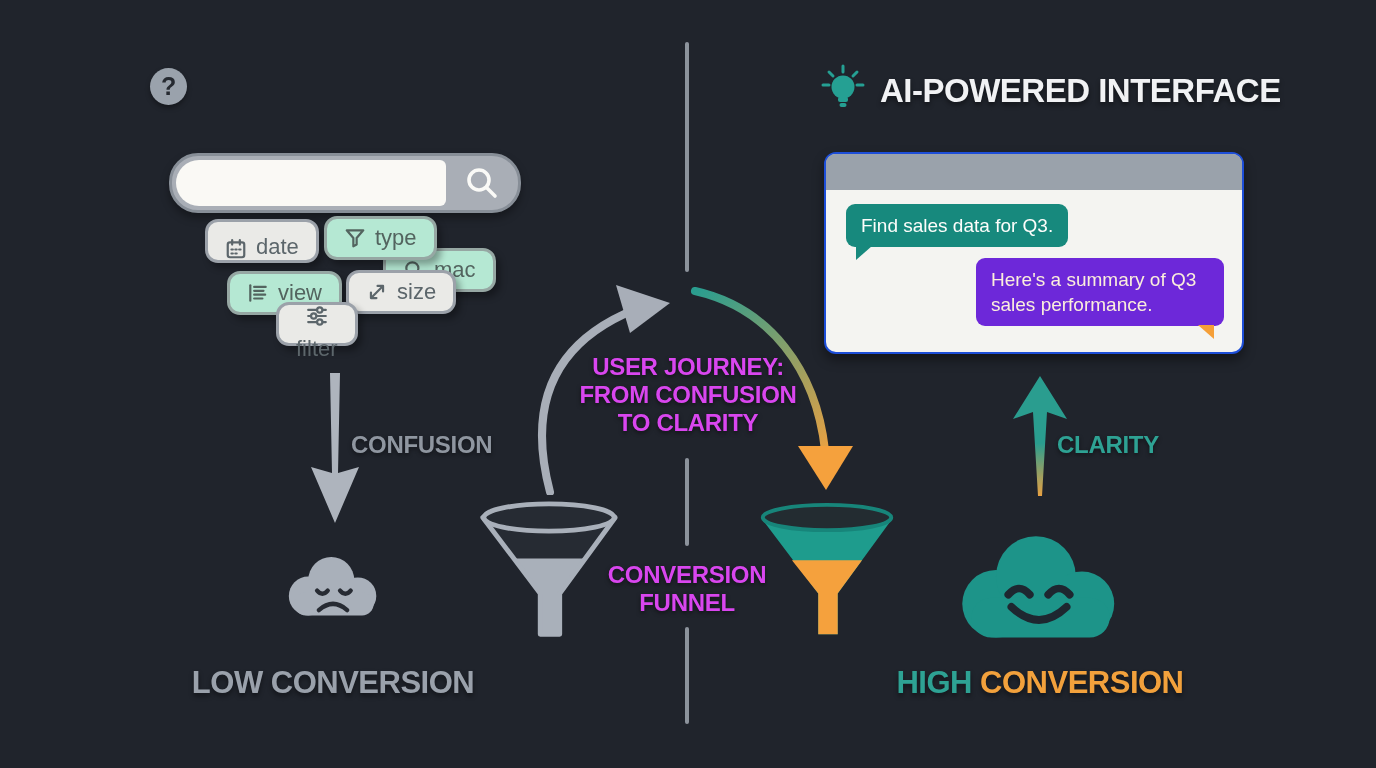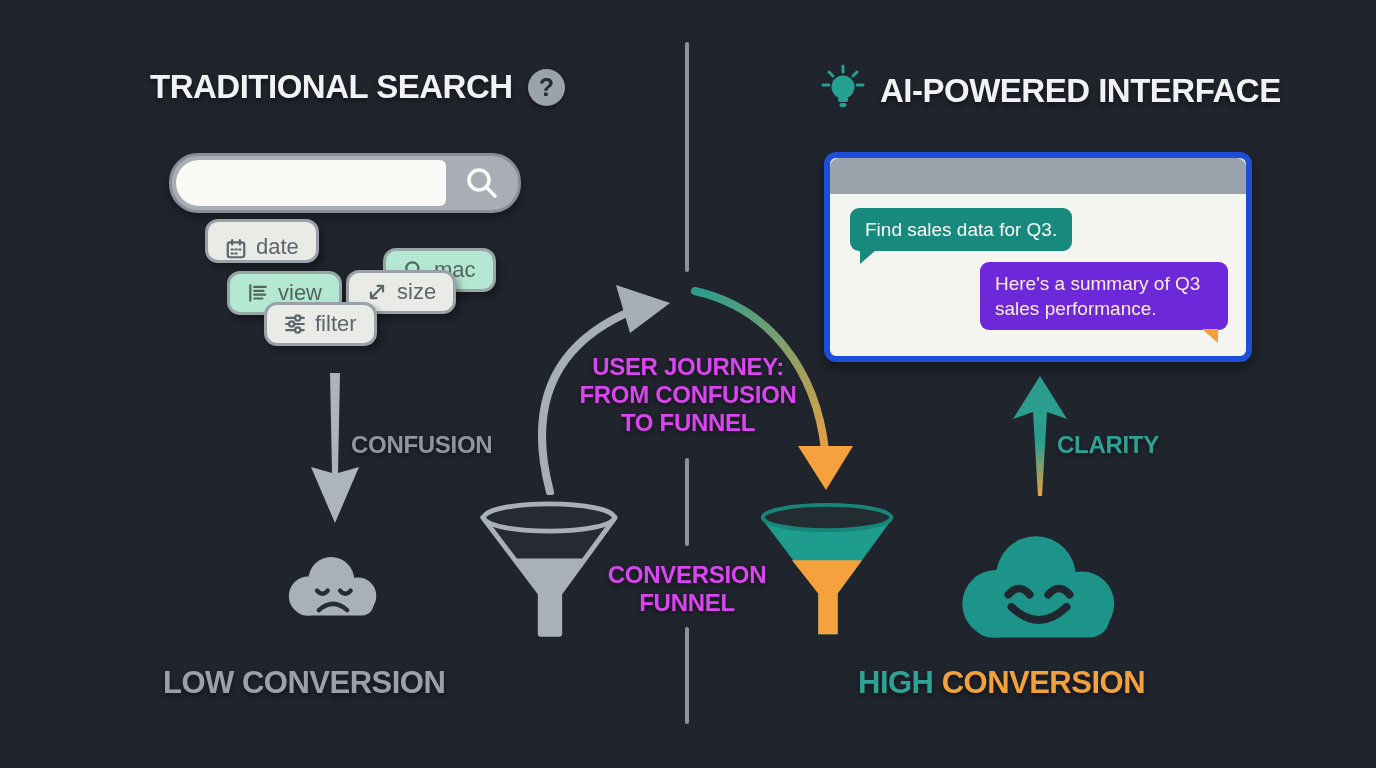--- a/index.html
+++ b/index.html
@@ -22,46 +22,45 @@
   .chip{position:absolute;display:flex;align-items:center;gap:9px;height:38px;padding:0 17px;
     border-radius:13px;border:3px solid #9BA1A9;box-shadow:4px 5px 7px rgba(0,0,0,.33);
     font-size:22px;color:#5C666B;font-weight:500;}
   .chip.gray{background:#EAEAE7;}
   .chip.mint{background:#B5E8D3;border-color:#96A7A3;color:#53645F;}
   .chip svg{flex:none;}
   
   .flow-label{font-size:24px;font-weight:700;letter-spacing:-0.3px;text-shadow:0 2px 4px rgba(0,0,0,.45);}
   .gray-label{color:#8F96A0;}
   .teal-label{color:#2EA294;}
-  .result-label{font-size:31px;font-weight:700;letter-spacing:-0.5px;
+  .result-label{font-size:31px;font-weight:700;letter-spacing:-0.5px;text-align:center;
     text-shadow:0 3px 5px rgba(0,0,0,.45);}
   .center-text{color:#d946ef;font-size:24px;font-weight:700;text-align:center;line-height:28px;
     letter-spacing:-0.3px;text-shadow:0 2px 4px rgba(0,0,0,.5);}
   
   .divider{left:685px;width:4px;background:#8C939C;border-radius:2px;}
   
   .chat-window{left:824px;top:152px;width:416px;height:198px;background:#F4F4F1;border-radius:12px;
-    border:6px solid #1d4ed8;box-shadow:0 6px 12px rgba(0,0,0,.4);}
+    border:2px solid #1d4ed8;box-shadow:0 6px 12px rgba(0,0,0,.4);}
   .chat-header{height:36px;background:#9AA2AB;border-radius:9px 9px 0 0;}
   .bubble{position:absolute;font-size:19px;line-height:25px;padding:9px 15px;border-radius:9px;}
   .bubble-user{left:20px;top:50px;background:#17897D;color:#FDFDFB;white-space:nowrap;}
   .bubble-user::after{content:"";position:absolute;left:10px;bottom:-13px;width:0;height:0;
     border-top:14px solid #17897D;border-right:16px solid transparent;}
   .bubble-ai{right:18px;top:104px;width:218px;background:#6d28d9;color:#FBEEDC;}
   .bubble-ai::after{content:"";position:absolute;right:10px;bottom:-13px;width:0;height:0;
     border-top:14px solid #F59F38;border-left:16px solid transparent;}
   .footer-word{letter-spacing:-0.5px;}
 </style>
 </head>
 <body>
 
 <div class="canvas">
 
   <div class="abs panel-title" style="left:150px;top:68px;">
-    <span>TRADITIONAL SEARCH</span>
     <span class="help-badge">?</span>
   </div>
 
   <div class="abs search-bar">
     <input class="search-field" placeholder="" style="">
     <span class="search-btn">
       <svg width="36" height="36" viewBox="0 0 36 36">
         <circle cx="15" cy="15" r="10" fill="none" stroke="#FAFAF7" stroke-width="3.6"></circle>
         <line x1="22.5" y1="22.5" x2="31" y2="31" stroke="#FAFAF7" stroke-width="3.6" stroke-linecap="round"></line>
       </svg>
@@ -75,20 +74,26 @@
         <line x1="13.5" y1="2" x2="13.5" y2="6"></line>
       <line x1="5.8" y1="10.5" x2="7.2" y2="10.5" stroke-width="1.8"></line>
         <line x1="9.3" y1="10.5" x2="10.7" y2="10.5" stroke-width="1.8"></line>
         <line x1="12.8" y1="10.5" x2="14.2" y2="10.5" stroke-width="1.8"></line>
       <line x1="5.8" y1="14" x2="7.2" y2="14" stroke-width="1.8"></line>
         <line x1="9.3" y1="14" x2="10.7" y2="14" stroke-width="1.8"></line>
     </svg>
     <span>date</span>
   </div>
 
+  <div class="chip mint" style="left:324px;top:216px;z-index:3;">
+    <svg width="22" height="22" viewBox="0 0 20 20" stroke="currentColor" fill="none" stroke-width="2" stroke-linejoin="round">
+      <path d="M2.5,3 H17.5 L11.5,10 V16 L8.5,17.5 V10 Z"></path>
+    </svg>
+    <span>type</span>
+  </div>
 
   <div class="chip mint" style="left:383px;top:248px;z-index:1;">
     <svg width="22" height="22" viewBox="0 0 20 20" stroke="currentColor" fill="none" stroke-width="2" stroke-linecap="round">
       <circle cx="8.5" cy="8.5" r="5.5"></circle>
         <line x1="12.7" y1="12.7" x2="17" y2="17"></line>
     </svg>
     <span>mac</span>
   </div>
 
   <div class="chip mint" style="left:227px;top:271px;z-index:4;">
@@ -104,21 +109,21 @@
 
   <div class="chip gray" style="left:346px;top:270px;z-index:4;">
     <svg width="22" height="22" viewBox="0 0 20 20" stroke="currentColor" fill="none" stroke-width="2" stroke-linecap="round" stroke-linejoin="round">
       <line x1="5.5" y1="14.5" x2="14.5" y2="5.5"></line>
       <path d="M10.5,4.5 H15.5 V9.5"></path>
         <path d="M9.5,15.5 H4.5 V10.5"></path>
     </svg>
     <span>size</span>
   </div>
 
-  <div class="chip gray" style="left:264px;top:302px;z-index:5;">
+  <div class="chip gray" style="left:276px;top:302px;z-index:5;flex-direction:column;">
     <svg width="22" height="22" viewBox="0 0 20 20" stroke="currentColor" fill="none" stroke-width="2" stroke-linecap="round">
       <line x1="2" y1="4.5" x2="18" y2="4.5"></line>
         <line x1="2" y1="10" x2="18" y2="10"></line>
         <line x1="2" y1="15.5" x2="18" y2="15.5"></line>
       <circle cx="12.5" cy="4.5" r="2.4" fill="#EAEAE7"></circle>
         <circle cx="7" cy="10" r="2.4" fill="#EAEAE7"></circle>
         <circle cx="12.5" cy="15.5" r="2.4" fill="#EAEAE7"></circle>
     </svg>
     <span>filter</span>
   </div>
@@ -159,21 +164,21 @@
           <stop offset="1" stop-color="#F5A13D"></stop>
       </linearGradient>
     </defs>
     <path d="M17,13 C92,30 138,92 147,172" fill="none" stroke="url(#grad-curve)" stroke-width="8" stroke-linecap="round"></path>
     <polygon points="120,168 175,168 148,212" fill="#F5A13D"></polygon>
   </svg>
 
   <div class="abs center-text" style="left:560px;top:353px;width:256px;">
     <div>USER JOURNEY:</div>
     <div>FROM CONFUSION</div>
-    <div>TO FUNNEL</div>
+    <div>TO CLARITY</div>
   </div>
 
   <div class="abs center-text" style="left:587px;top:561px;width:200px;">
     <div>CONVERSION</div>
     <div>FUNNEL</div>
   </div>
 
   <svg class="abs" style="left:478px;top:500px;" width="142" height="146" viewBox="0 0 142 150">
     <polygon points="3,18 139,18 82,96 82,138 62,138 62,96" fill="#262B33"></polygon>
     <polygon points="33,60 109,60 82,96 82,138 62,138 62,96" fill="#A9B0BA"></polygon>

